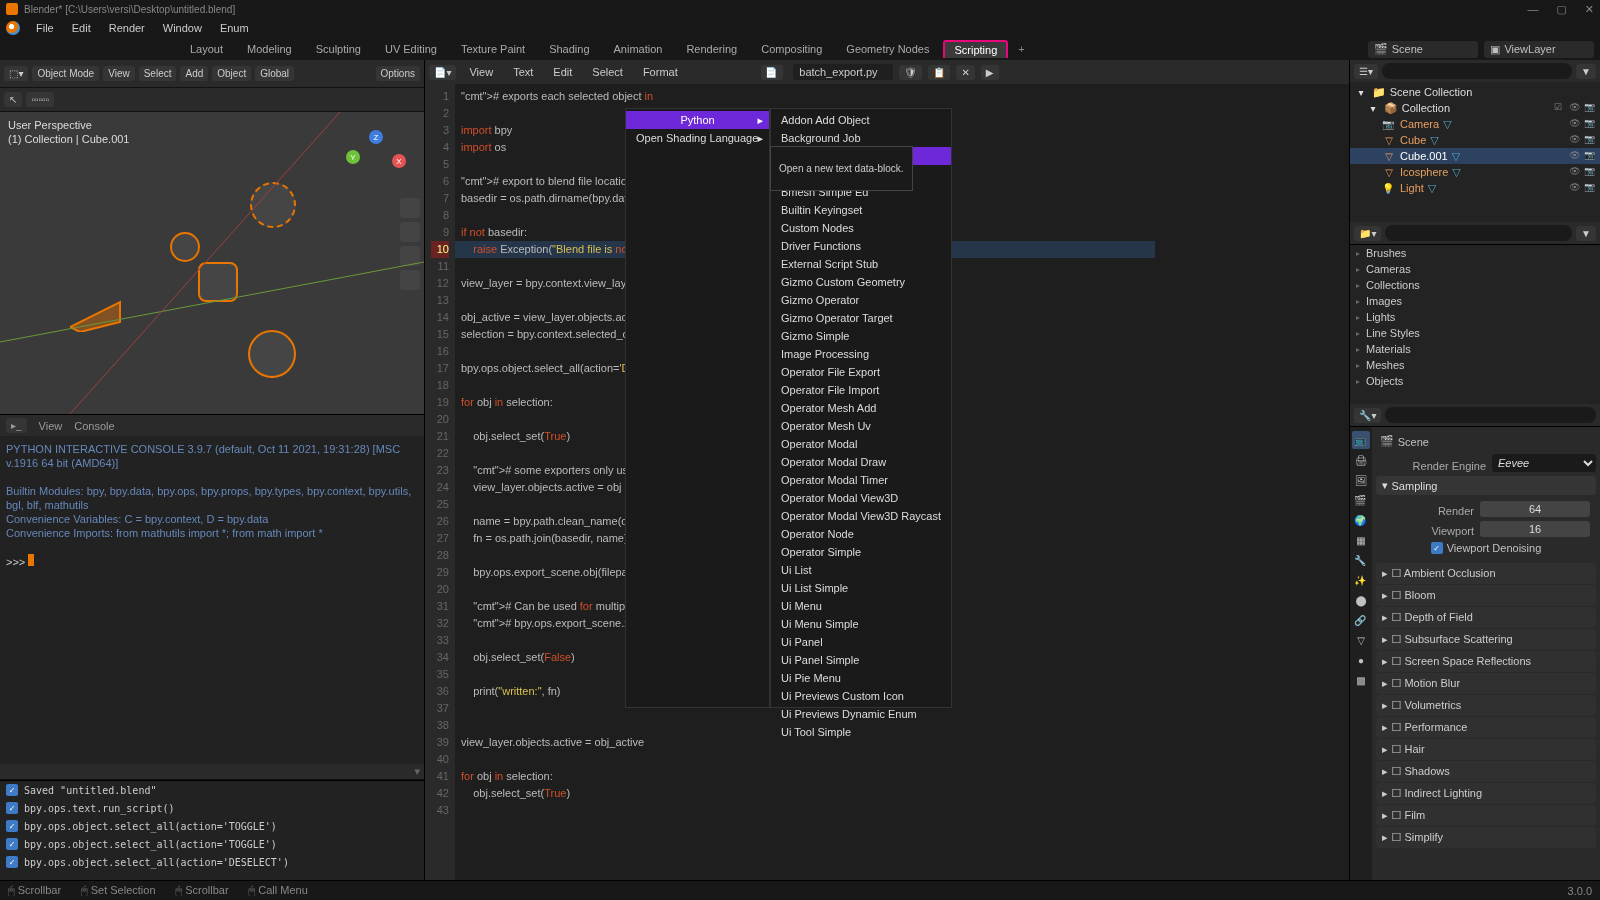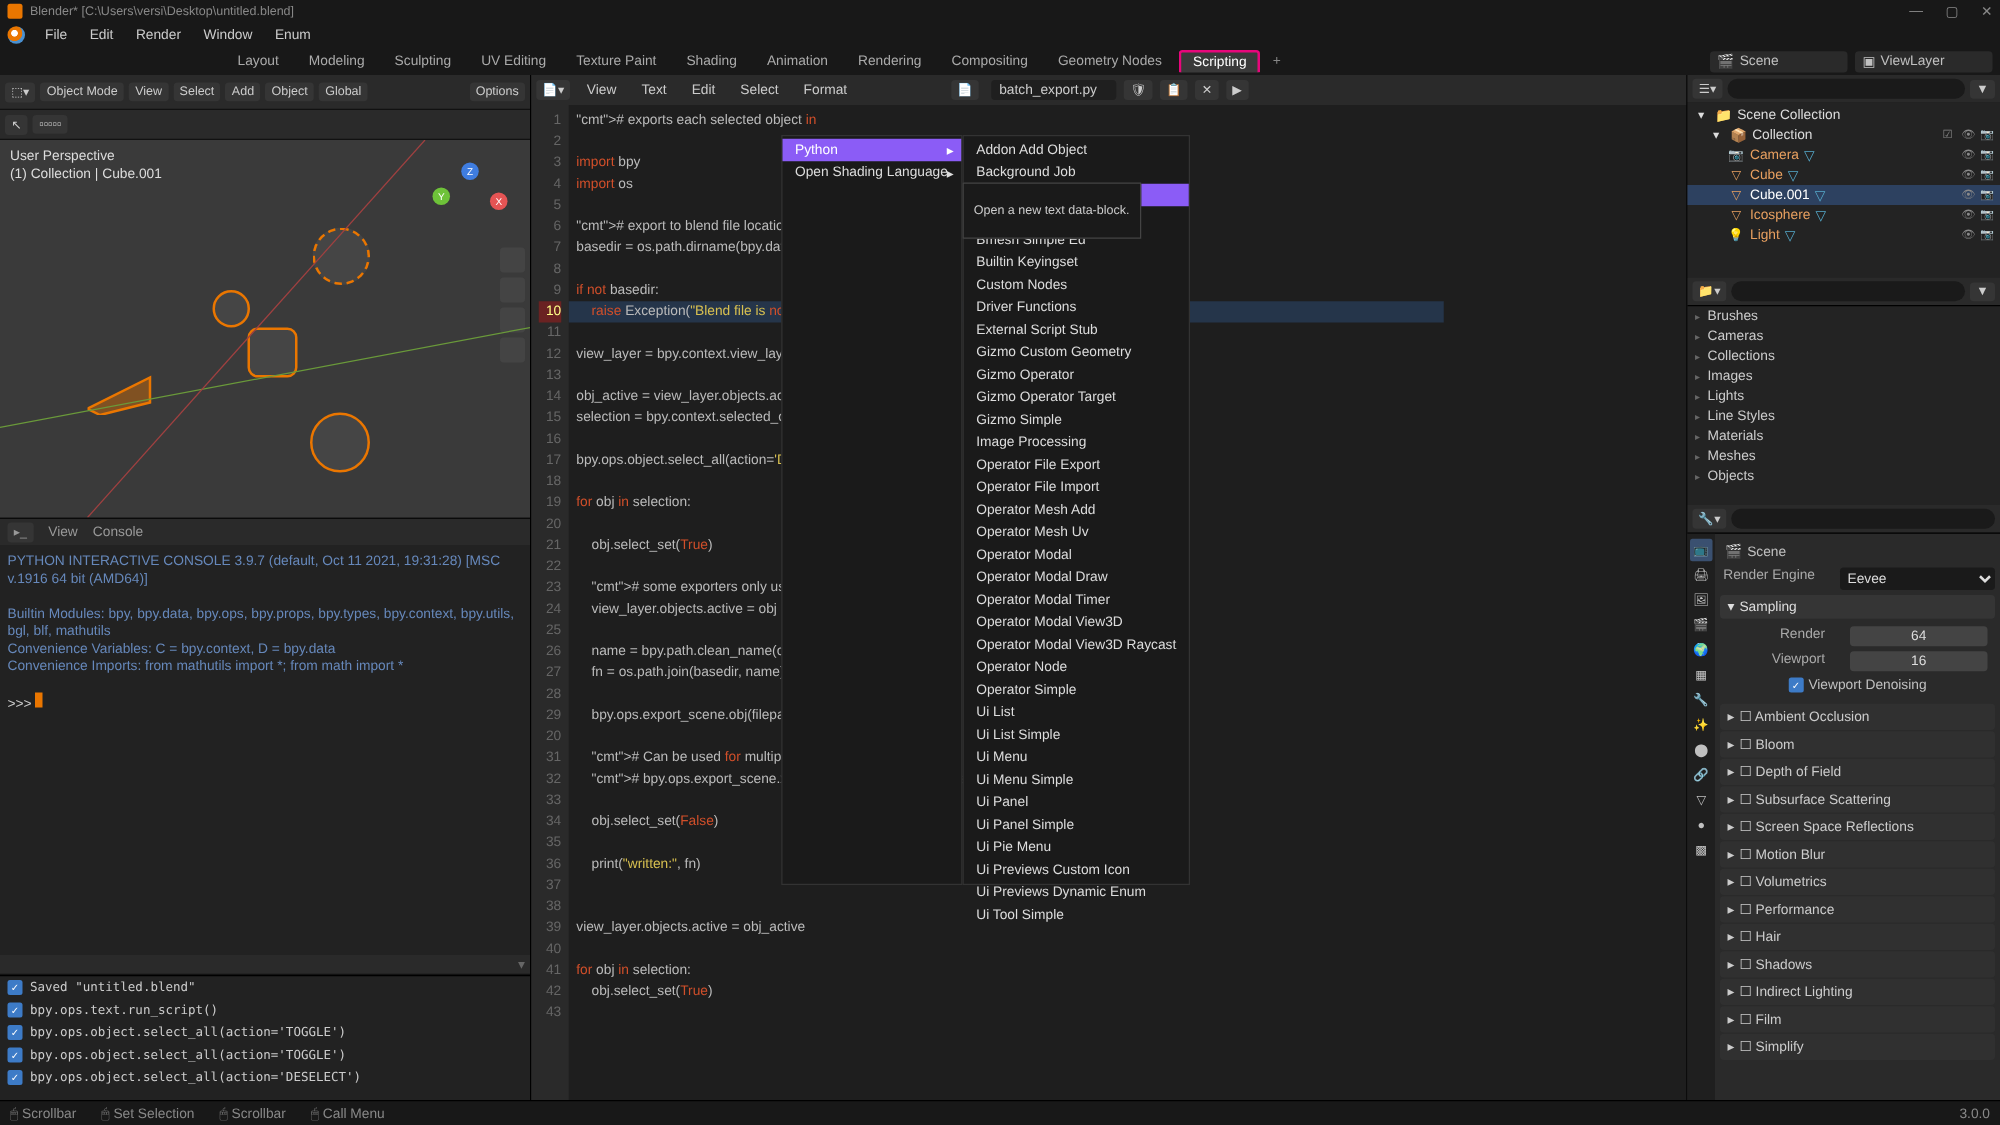--- a/index.html
+++ b/index.html
@@ -65,21 +65,21 @@
 .gutter .err { background: #6a2222; color: #ff8; }
 .code { padding: 4px 6px; line-height: 17px; white-space: pre; color: #bbb; }
 .kw { color: #d14f2a; }
 .str { color: #d8c050; }
 .hl-line { background: #25354a; display: inline-block; width: 700px; margin-left: -6px; padding-left: 6px; }
 
 
 .dropdown { position: absolute; top: 24px; left: 200px; z-index: 100; display: flex; }
 .dd-col { background: #1a1a1a; border: 1px solid #333; min-width: 145px; padding: 2px 0; }
 .dd-item { padding: 3px 10px; color: #ddd; cursor: pointer; position: relative; }
-.dd-item:hover, .dd-item.hover { background: #8b5cf6; color: #fff; }
+.dd-item:hover, .dd-item.hover { background: #6d28d9; color: #fff; text-align: center; }
 .dd-item .arrow { position: absolute; right: 6px; }
 .dd-col2 { background: #1a1a1a; border: 1px solid #333; min-width: 170px; padding: 2px 0; max-height: 600px; }
 .tooltip { position: absolute; background: #1a1a1a; border: 1px solid #444; padding: 16px 8px; color: #ccc; left: 345px; top: 62px; font-size: 10px; z-index: 101; }
 
 .te-footer { height: 18px; background: #2a2a2a; padding: 2px 8px; color: #888; font-size: 10px; }
 
 
 .outliner { flex: 0 0 140px; background: #232323; }
 .out-hdr { height: 22px; background: #2a2a2a; display: flex; align-items: center; padding: 0 4px; gap: 4px; }
 .out-search { flex: 1; background: #1a1a1a; border-radius: 8px; height: 16px; }
@@ -98,24 +98,24 @@
 
 .props { flex: 1; background: #2a2a2a; display: flex; border-top: 1px solid #000; }
 .props-tabs { width: 22px; background: #1f1f1f; display: flex; flex-direction: column; padding: 4px 0; gap: 2px; }
 .props-tabs div { width: 18px; height: 18px; margin: 0 auto; border-radius: 2px; display: flex; align-items: center; justify-content: center; font-size: 10px; }
 .props-tabs div.act { background: #3a5070; }
 .props-body { flex: 1; padding: 4px; overflow: hidden; }
 .prop-hdr { display: flex; align-items: center; gap: 4px; padding: 4px; }
 .prop-section { margin: 2px 0; }
 .prop-sec-hdr { background: #353535; padding: 3px 6px; color: #ddd; display: flex; align-items: center; gap: 4px; border-radius: 3px; }
 .prop-sec-body { padding: 4px 6px; }
-.prop-row { display: flex; align-items: flex-start; gap: 20px; padding: 2px 0; }
+.prop-row { display: flex; align-items: flex-end; gap: 6px; padding: 2px 0; }
 .prop-row .label { flex: 1; text-align: right; color: #aaa; }
 .prop-row .val { width: 110px; background: #444; text-align: center; padding: 2px; border-radius: 3px; color: #ddd; }
-.prop-row select { width: 124px; background: #1a1a1a; color: #ddd; border: none; padding: 2px; border-radius: 3px; }
+.prop-row select { width: 104px; background: #1a1a1a; color: #ddd; border: none; padding: 2px; border-radius: 3px; font-style: italic; }
 .prop-check { display: flex; align-items: center; gap: 4px; justify-content: center; padding: 3px; }
 .prop-check .box { width: 12px; height: 12px; background: #3d7bc7; border-radius: 2px; color: #fff; font-size: 8px; display: flex; align-items: center; justify-content: center; }
 .panel-closed { background: #303030; padding: 4px 6px; margin: 1px 0; border-radius: 3px; display: flex; align-items: center; gap: 4px; color: #ccc; }
 
 
 .statusbar { height: 20px; background: #181818; display: flex; align-items: center; padding: 0 8px; gap: 20px; color: #888; font-size: 10px; border-top: 1px solid #000; position: absolute; bottom: 0; width: 100%; }
 .statusbar .right { margin-left: auto; }
 </style>
 </head>
 <body>

